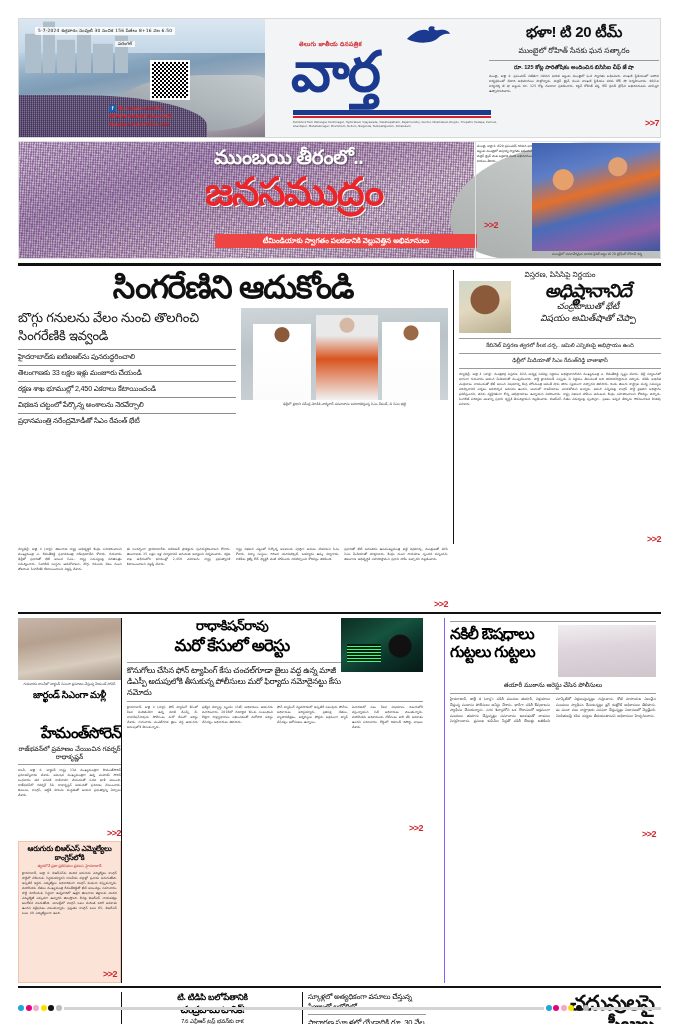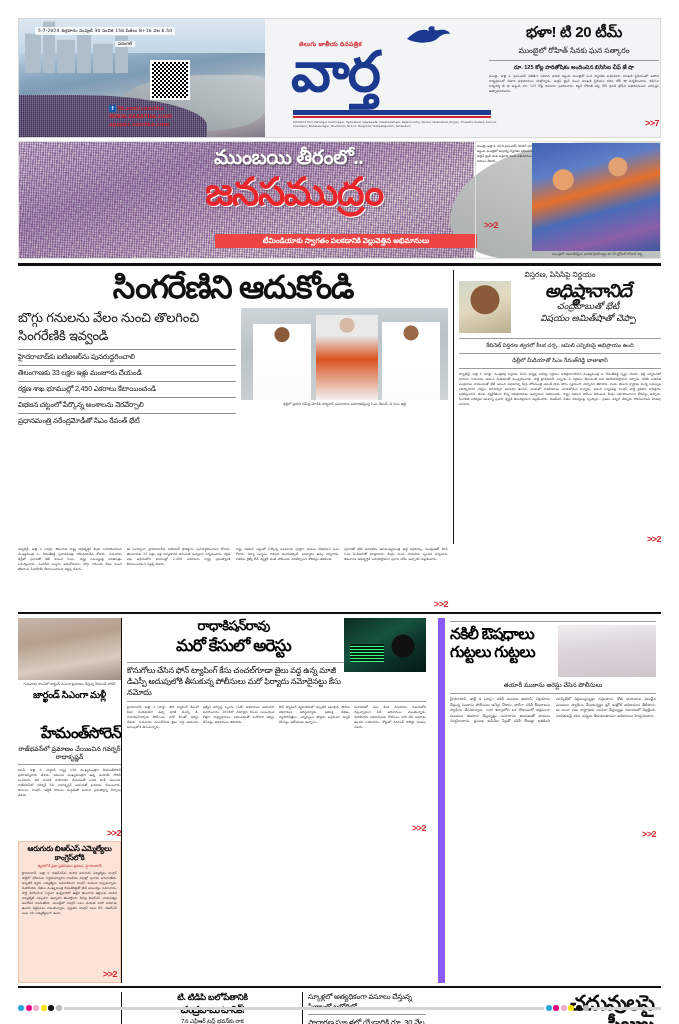--- a/index.html
+++ b/index.html
@@ -162,21 +162,21 @@
   .ls-face { float:left; width:52px; height:52px; margin:0 4px 2px 0;
     background: radial-gradient(circle 16px at 50% 36%, #8a5a3a 0 14px, rgba(0,0,0,0) 15px),
       linear-gradient(160deg,#cfd8c8,#e3d9c0 45%,#b9ae8e); }
 
   .lead-cols { width:643px; display:flex; gap:5px; margin-top:3px; }
   .lead-cols .c { width:calc((430px - 15px)/4); }
 
   
   .mid { width:643px; display:flex; gap:5px; margin-top:4px; }
   .col-left { width:104px; border-right:1px solid #111; }
-  .col-mid  { width:318px; border-right:7px solid #8b5cf6; padding-right:12px; }
+  .col-mid  { width:318px; border-right:1px solid #8b5cf6; padding-right:21px; }
   .col-right{ width:206px; }
 
   .sor-img { width:100%; height:62px;
     background: linear-gradient(170deg,#c7b6aa 0%, #b6a08f 35%, #d8cdbf 70%, #9e8f82 100%); }
   .sor-hl1 { font-size:9.6px; font-weight:bold; text-align:center; letter-spacing:-.4px; }
   .sor-hl2 { font-size:15px; font-weight:bold; text-align:right; letter-spacing:-.8px;margin-top:21px; }
   .sor-sub { font-size:6.4px; text-align:center; line-height:1.3; }
 
   .box-pink { background:#fbe3d8; border:1px solid #f0c3ae; padding:3px; margin-top:3px; }
   .box-pink h4 { font-size:7.4px; text-align:center; letter-spacing:-.3px; line-height:1.2; }

